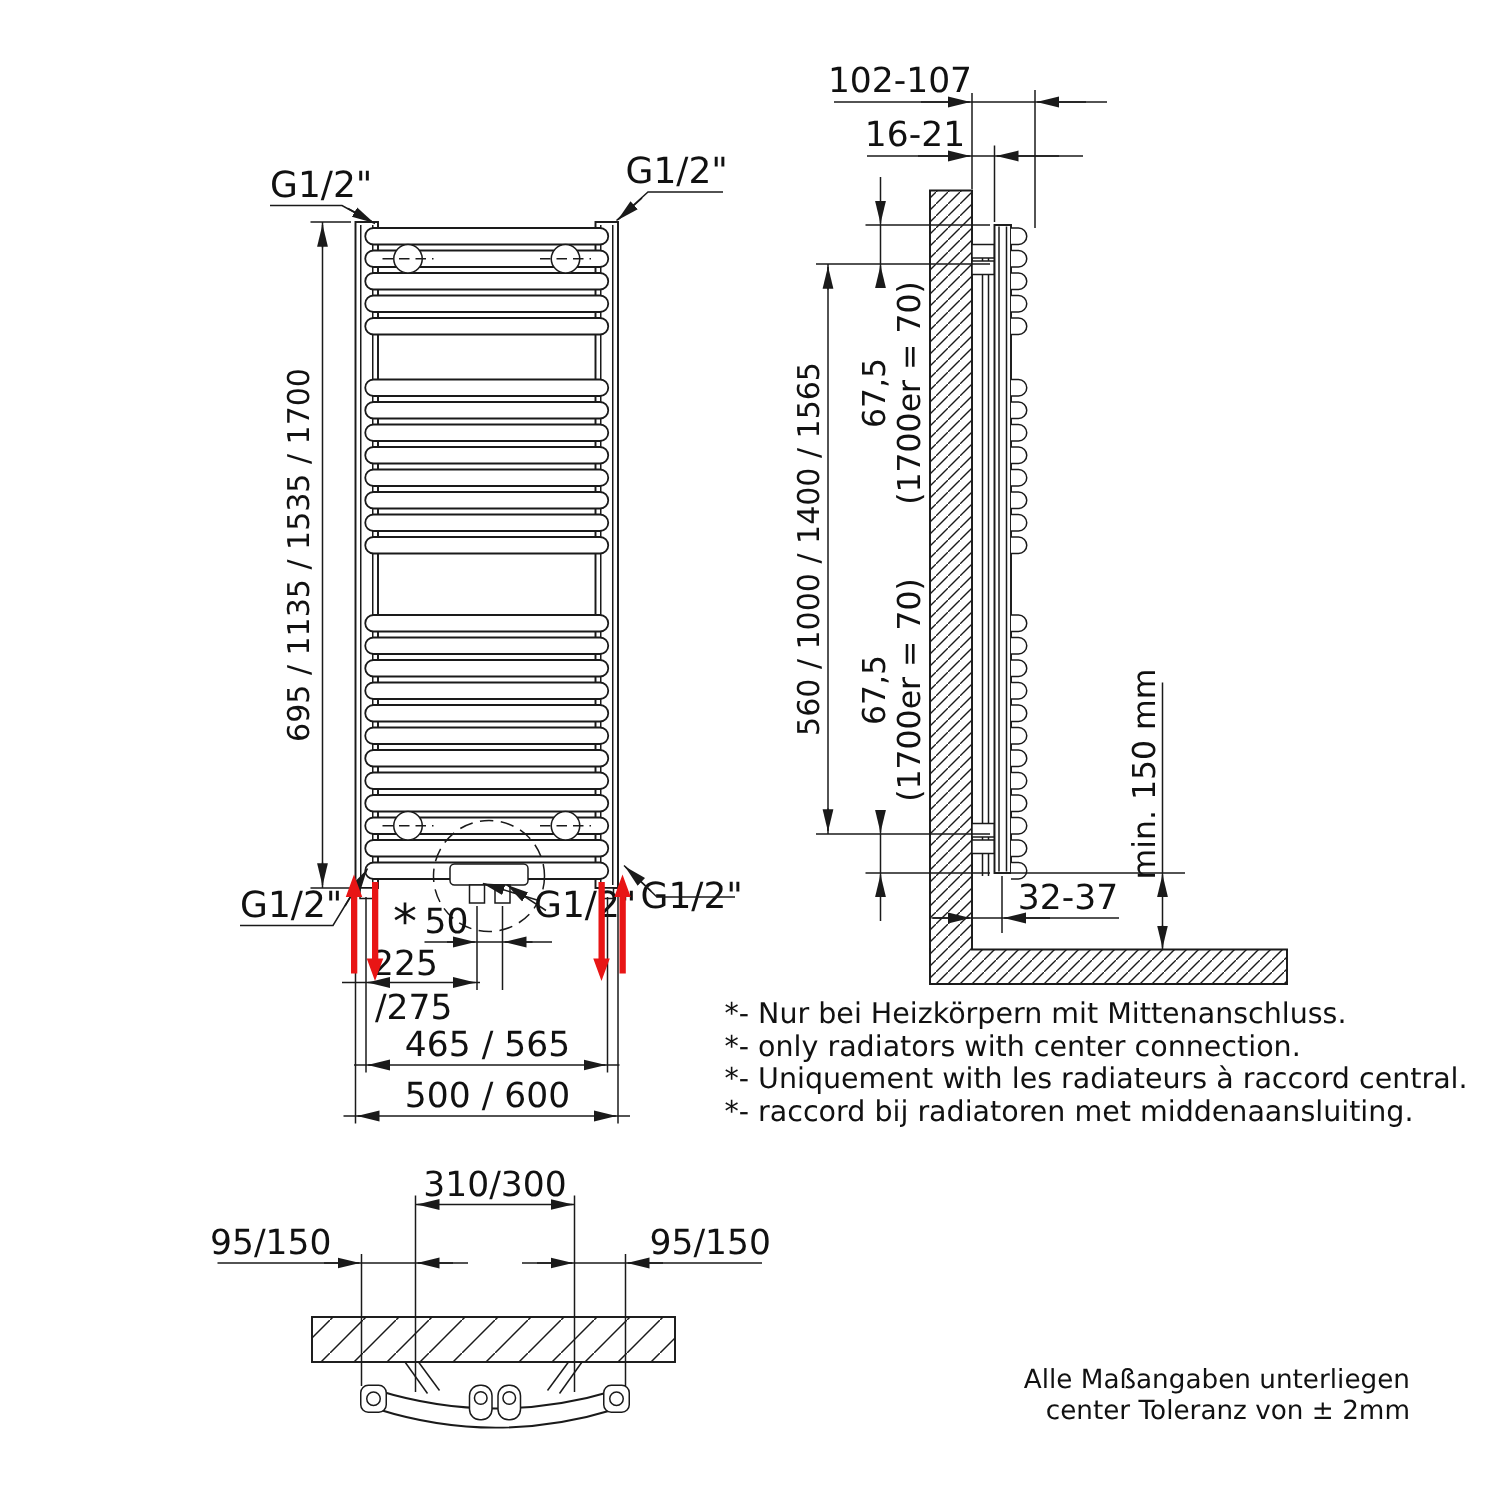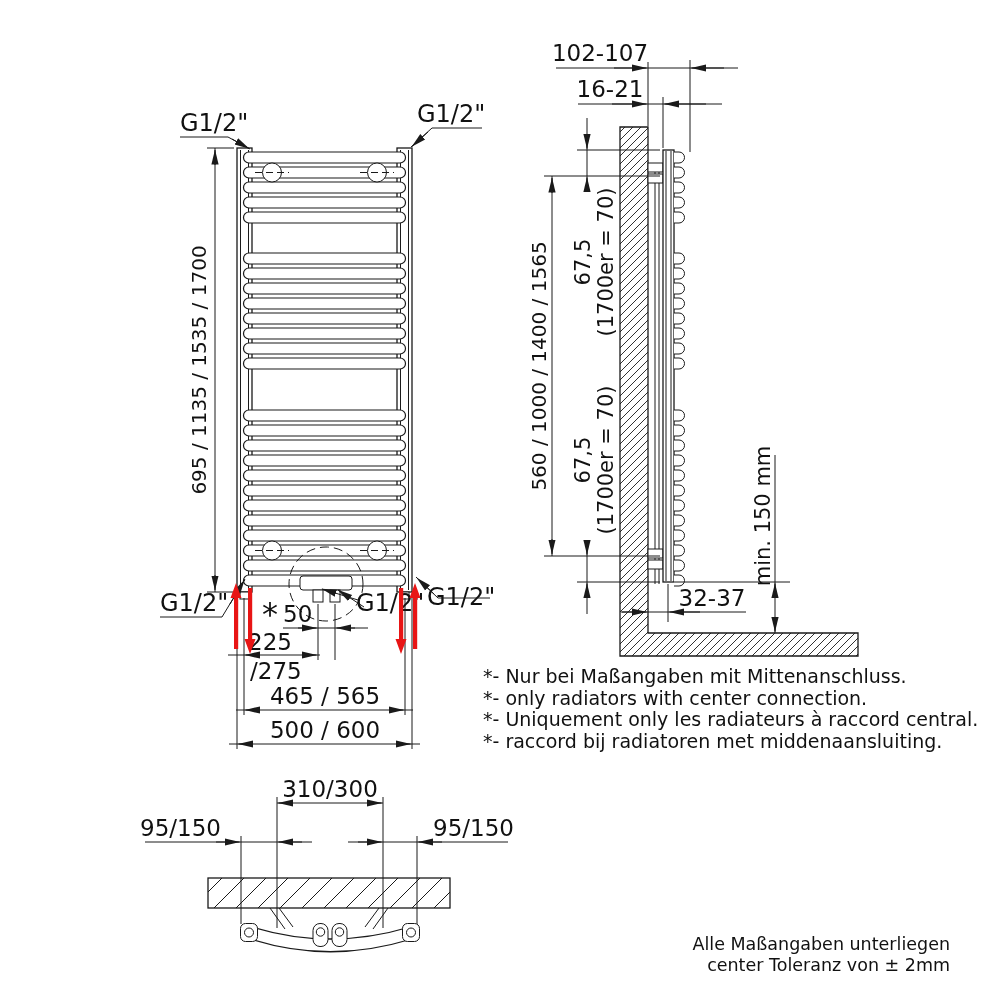--- a/index.html
+++ b/index.html
@@ -13,21 +13,21 @@
   .dash{stroke-dasharray:7 4;}
   .dash2{stroke-dasharray:9 5;}
   .rung{fill:#fff;stroke:#1a1a1a;stroke-width:1.2;}
   .bump{fill:#fff;stroke:#1a1a1a;stroke-width:1;}
   .dimtxt{font-size:23px;}
   .dimtxt-s{font-size:21px;}
   .rottxt{font-size:20px;}
   .thread{font-size:24px;}
   .flow{fill:#e81515;stroke:none;}
   #footnotes{position:absolute;left:483px;top:666px;font-size:19px;line-height:21.5px;white-space:nowrap;}
-  #tolerance{position:absolute;right:50px;top:910px;font-size:17.5px;line-height:21px;text-align:right;white-space:nowrap;margin-top:24px;}
+  #tolerance{position:absolute;right:60px;top:910px;font-size:17.5px;line-height:21px;text-align:right;white-space:nowrap;}
 </style>
 </head>
 <body>
 
 <div id="canvas">
 
 <svg width="1000" height="1000" viewBox="0 0 1000 1000">
   <defs>
     <marker id="ah" markerUnits="userSpaceOnUse" markerWidth="16" markerHeight="12" refX="14.5" refY="5" orient="auto">
       <path d="M15,5 L0,1.4 L0,8.6 Z" fill="#1a1a1a"></path>
@@ -331,23 +331,23 @@
       <rect class="wfill1" x="313" y="923.5" width="15" height="23" rx="7"></rect>
       <circle class="wfill1" cx="320.5" cy="932" r="4.2"></circle>
       <rect class="wfill1" x="332" y="923.5" width="15" height="23" rx="7"></rect>
       <circle class="wfill1" cx="339.5" cy="932" r="4.2"></circle>
     </g>
   </g>
 </svg>
 
 
 <div id="footnotes">
-  <div>*- Nur bei Maßangaben mit Mittenanschluss.</div>
+  <div>*- Nur bei Heizkörpern mit Mittenanschluss.</div>
   <div>*- only radiators with center connection.</div>
-  <div>*- Uniquement only les radiateurs à raccord central.</div>
+  <div>*- Uniquement with les radiateurs à raccord central.</div>
   <div>*- raccord bij radiatoren met middenaansluiting.</div>
 </div>
 
 
 <div id="tolerance">
   <div>Alle Maßangaben unterliegen</div>
   <div>center Toleranz von ± 2mm</div>
 </div>
 
 </div>

